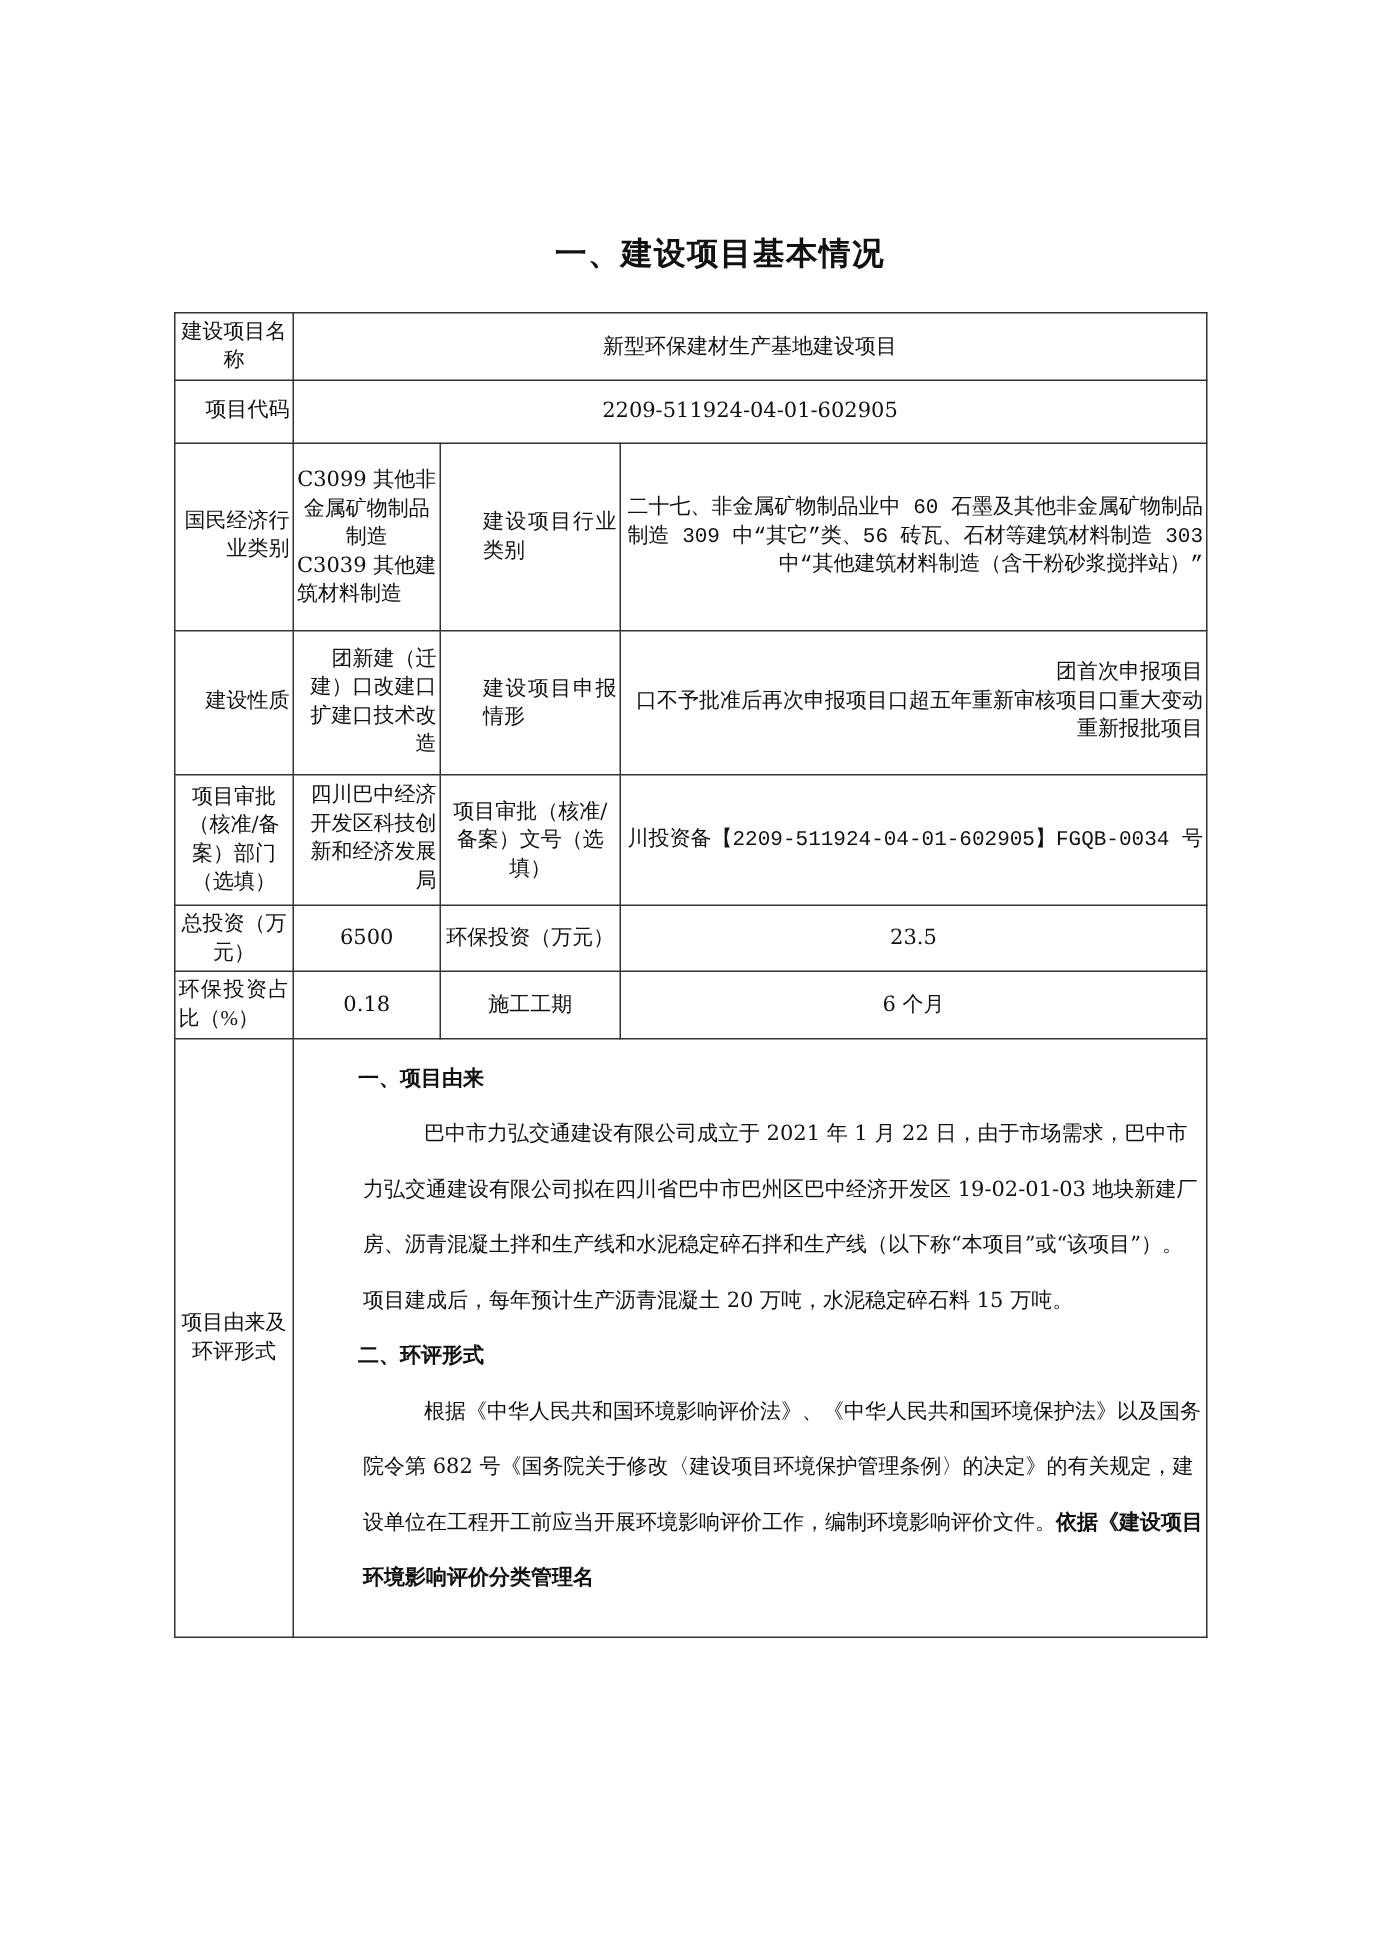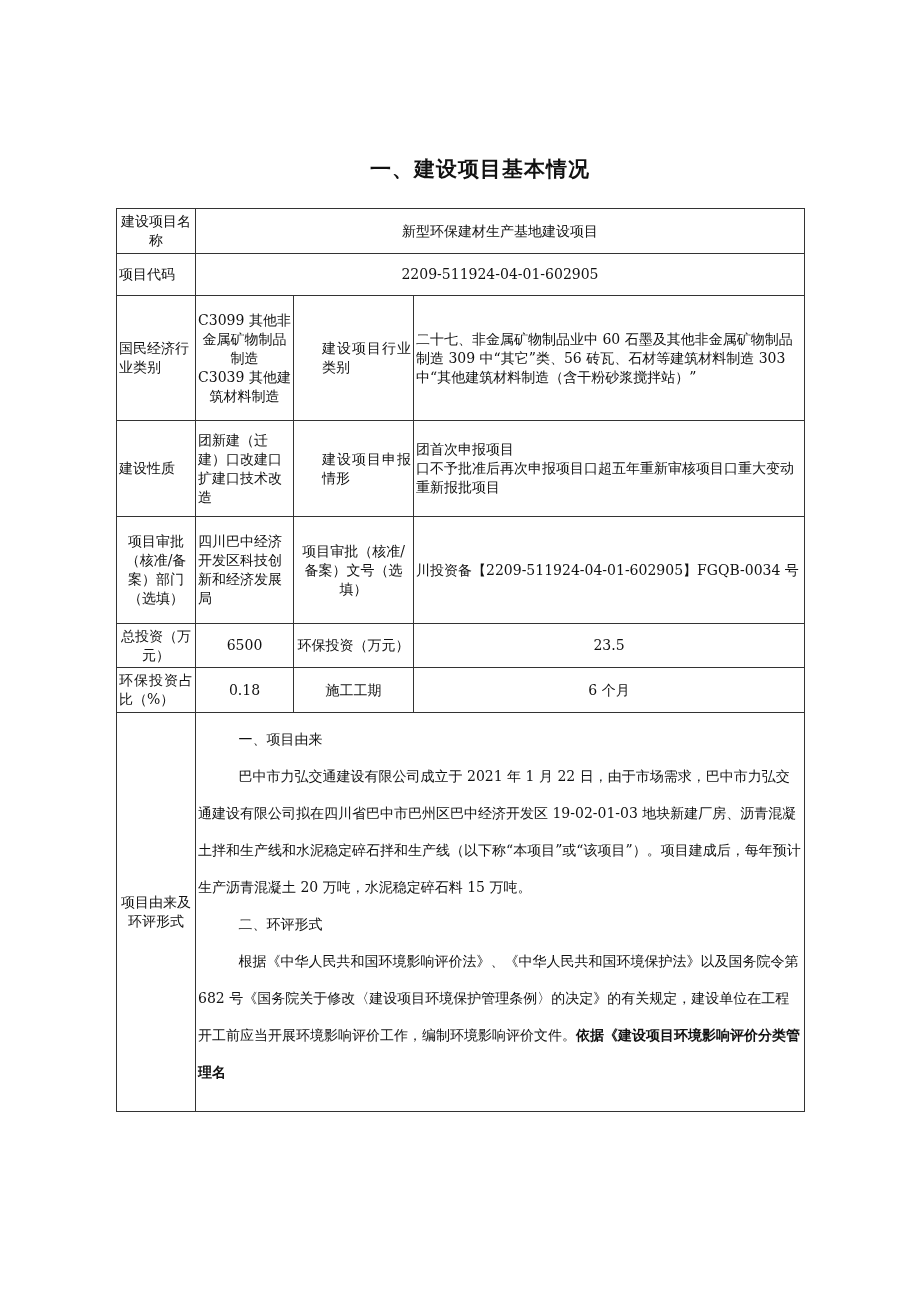--- a/index.html
+++ b/index.html
@@ -9,26 +9,26 @@
       font-family: "DejaVu Sans", "Liberation Sans", sans-serif; font-size: 21px; font-weight: bold; letter-spacing: 1px; padding-left: 20px;
     }
     table.info {
       position: absolute; left: 116px; top: 208px; width: 688px;
       border-collapse: collapse; table-layout: fixed; font-size: 14px; line-height: 19px; border-radius: 15px;
     }
     table.info td {
       border: 1px solid #333; padding: 0 2px; vertical-align: middle; overflow: hidden;
     }
     td.center { text-align: center; }
-    td.left { text-align: left; }
-    td.justify { text-align: justify; text-align-last: left; }
+    td.left { text-align: right; font-family: Liberation Mono, monospace; }
+    td.justify { text-align: justify; text-align-last: left; font-family: Liberation Serif, serif; }
     .narrative { padding: 8px 2px 0 2px !important; vertical-align: top !important; font-size: 14px; }
     .narrative p { margin: 0; line-height: 37px; }
-    .narrative .indent { text-indent: 2.9em; }
-    .narrative .heading { font-family: "DejaVu Sans", "Liberation Sans", sans-serif; font-weight: normal; text-indent: 2.9em; }
+    .narrative .indent { text-indent: 2.9em; margin-left: 44px; }
+    .narrative .heading { font-family: "DejaVu Sans", "Liberation Sans", sans-serif; font-weight: bold; text-indent: 2.9em; }
     .bold { font-family: "DejaVu Sans", "Liberation Sans", sans-serif; font-weight: bold; }
     .blank-line { display: inline-block; width: 46px; border-bottom: 1px solid #888; height: 12px; vertical-align: baseline; margin-left: 12px; }
   </style>
 </head>
 <body>
 
 <div class="page-title">一、建设项目基本情况</div>
 
 <table class="info">
   <colgroup>
@@ -46,37 +46,37 @@
 
   <tr style="height:42px">
     <td class="left">项目代码</td>
     <td class="center" colspan="3">2209-511924-04-01-602905</td>
   </tr>
 
   <tr style="height:125px">
     <td class="left">国民经济行业类别</td>
     <td class="center">
       <div>C3099 其他非金属矿物制品制造</div>
-      <div style="text-align:center">C3039 其他建筑材料制造</div>
+      <div style="text-align:left">C3039 其他建筑材料制造</div>
     </td>
     <td class="justify" style="padding-left:28px">建设项目行业类别</td>
     <td class="left">二十七、非金属矿物制品业中 60 石墨及其他非金属矿物制品制造 309 中“其它”类、56 砖瓦、石材等建筑材料制造 303 中“其他建筑材料制造（含干粉砂浆搅拌站）”</td>
   </tr>
 
   <tr style="height:96px">
     <td class="left">建设性质</td>
     <td class="left">团新建（迁建）口改建口扩建口技术改造</td>
     <td class="justify" style="padding-left:28px">建设项目申报情形</td>
     <td class="left">
       <div>团首次申报项目</div>
       <div>口不予批准后再次申报项目口超五年重新审核项目口重大变动重新报批项目</div>
     </td>
   </tr>
 
-  <tr style="height:107px">
+  <tr style="height:87px">
     <td class="center">项目审批（核准/备案）部门（选填）</td>
     <td class="left">四川巴中经济开发区科技创新和经济发展局</td>
     <td class="center">项目审批（核准/备案）文号（选填）</td>
     <td class="left">川投资备【2209-511924-04-01-602905】FGQB-0034 号</td>
   </tr>
 
   <tr style="height:44px">
     <td class="center">总投资（万元）</td>
     <td class="center">6500</td>
     <td class="center">环保投资（万元）</td>

